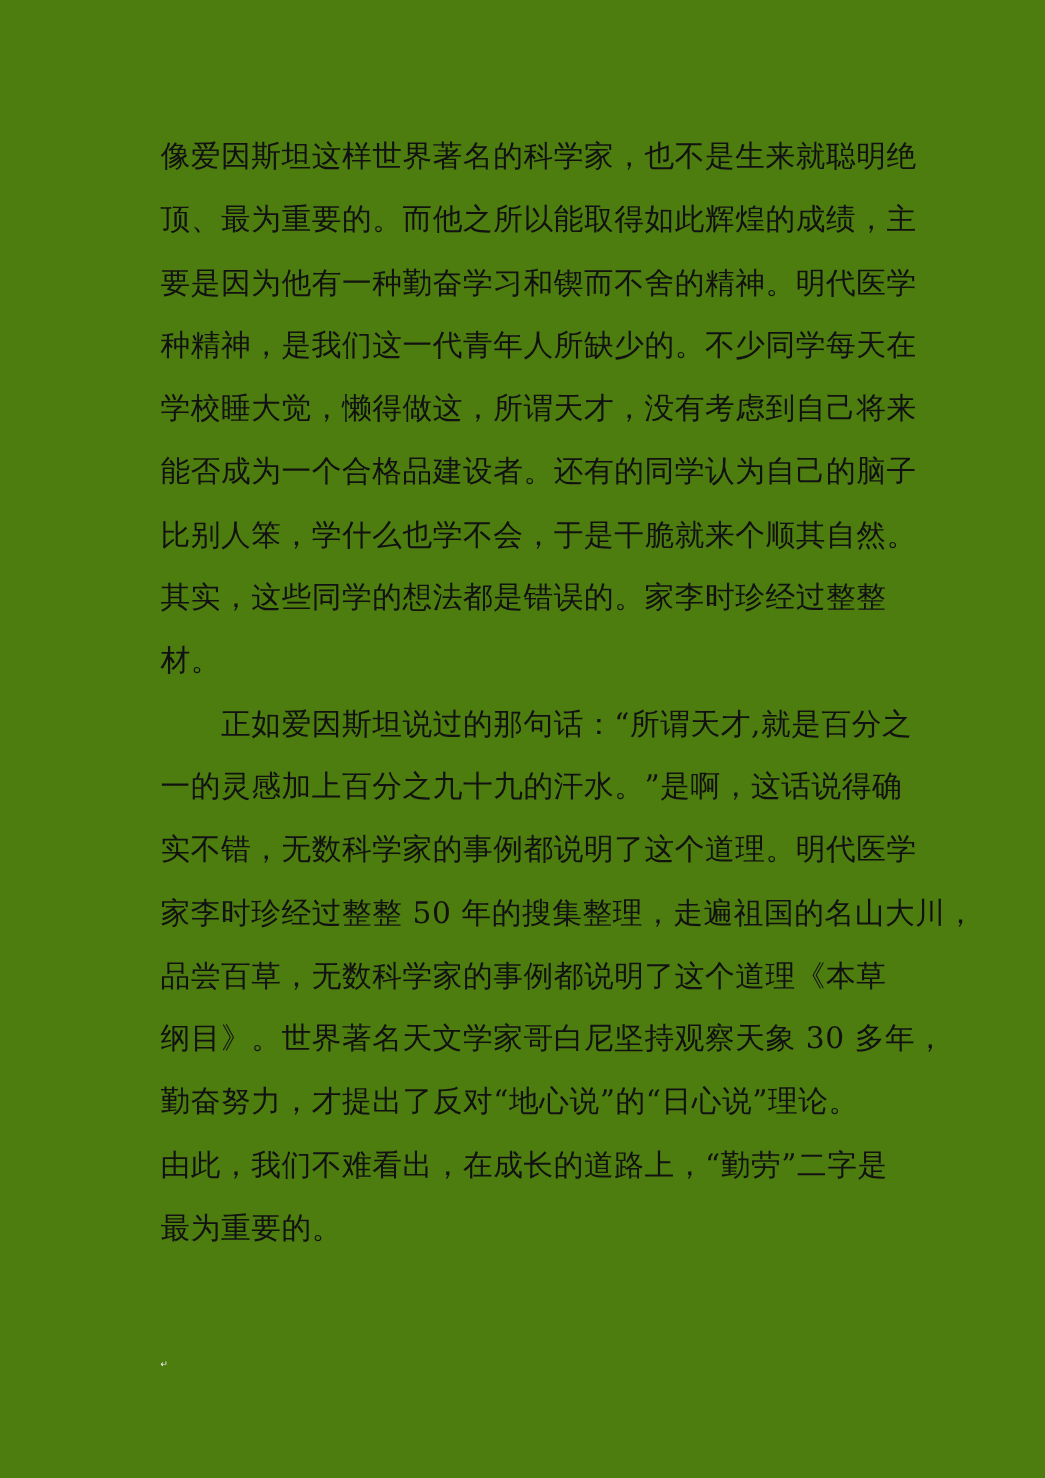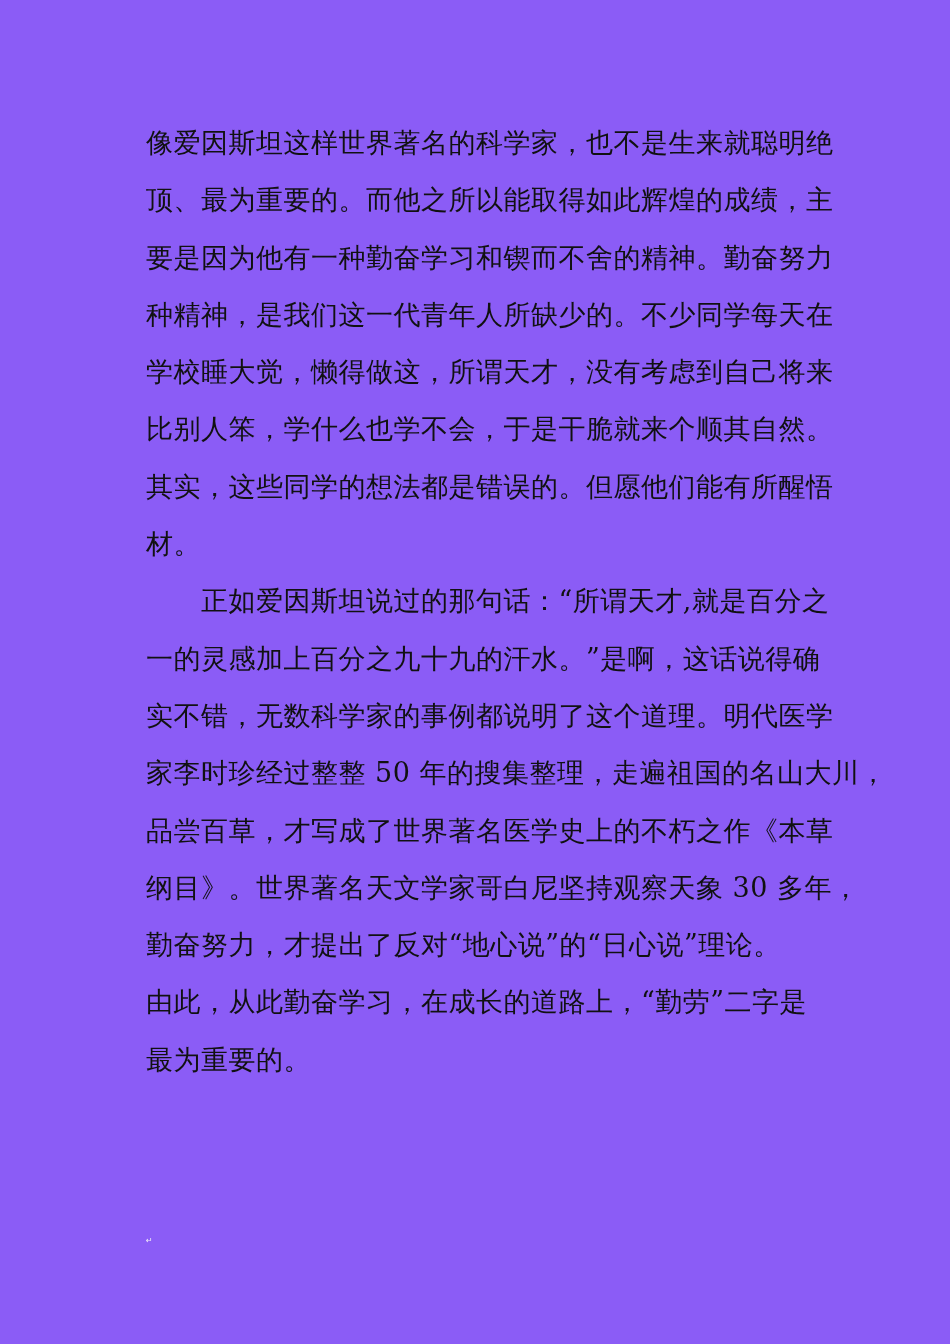--- a/index.html
+++ b/index.html
@@ -12,21 +12,21 @@
       height: 1344px;
       position: relative;
       overflow: hidden;
     }
     .page {
       position: absolute;
       left: 0;
       top: 0;
       width: 950px;
       height: 1344px;
-      background: #8b5cf6;
+      background: #4d7c0f;
     }
     .text-body {
       position: absolute;
       left: 146px;
       top: 114px;
       width: 700px;
       font-family: "DejaVu Serif", "Liberation Serif", serif;
       font-size: 27px;
       line-height: 57.3px;
       color: #111111;
@@ -54,36 +54,37 @@
   </style>
 </head>
 <body>
 
 <div class="page">
   <div class="text-body">
 
     <div class="paragraph">
       <span class="line">像爱因斯坦这样世界著名的科学家，也不是生来就聪明绝</span>
       <span class="line">顶、最为重要的。而他之所以能取得如此辉煌的成绩，主</span>
-      <span class="line">要是因为他有一种勤奋学习和锲而不舍的精神。勤奋努力</span>
+      <span class="line">要是因为他有一种勤奋学习和锲而不舍的精神。明代医学</span>
       <span class="line">种精神，是我们这一代青年人所缺少的。不少同学每天在</span>
       <span class="line">学校睡大觉，懒得做这，所谓天才，没有考虑到自己将来</span>
+      <span class="line">能否成为一个合格品建设者。还有的同学认为自己的脑子</span>
       <span class="line">比别人笨，学什么也学不会，于是干脆就来个顺其自然。</span>
-      <span class="line">其实，这些同学的想法都是错误的。但愿他们能有所醒悟</span>
+      <span class="line">其实，这些同学的想法都是错误的。家李时珍经过整整</span>
       <span class="line">材。</span>
     </div>
 
     <div class="paragraph">
       <span class="line indent">正如爱因斯坦说过的那句话：“所谓天才,就是百分之</span>
       <span class="line">一的灵感加上百分之九十九的汗水。”是啊，这话说得确</span>
       <span class="line">实不错，无数科学家的事例都说明了这个道理。明代医学</span>
       <span class="line">家李时珍经过整整 50 年的搜集整理，走遍祖国的名山大川，</span>
-      <span class="line">品尝百草，才写成了世界著名医学史上的不朽之作《本草</span>
+      <span class="line">品尝百草，无数科学家的事例都说明了这个道理《本草</span>
       <span class="line">纲目》。世界著名天文学家哥白尼坚持观察天象 30 多年，</span>
       <span class="line">勤奋努力，才提出了反对“地心说”的“日心说”理论。</span>
-      <span class="line">由此，从此勤奋学习，在成长的道路上，“勤劳”二字是</span>
+      <span class="line">由此，我们不难看出，在成长的道路上，“勤劳”二字是</span>
       <span class="line">最为重要的。</span>
     </div>
 
   </div>
 
   <span class="para-mark">↵</span>
 </div>
 
 </body></html>

